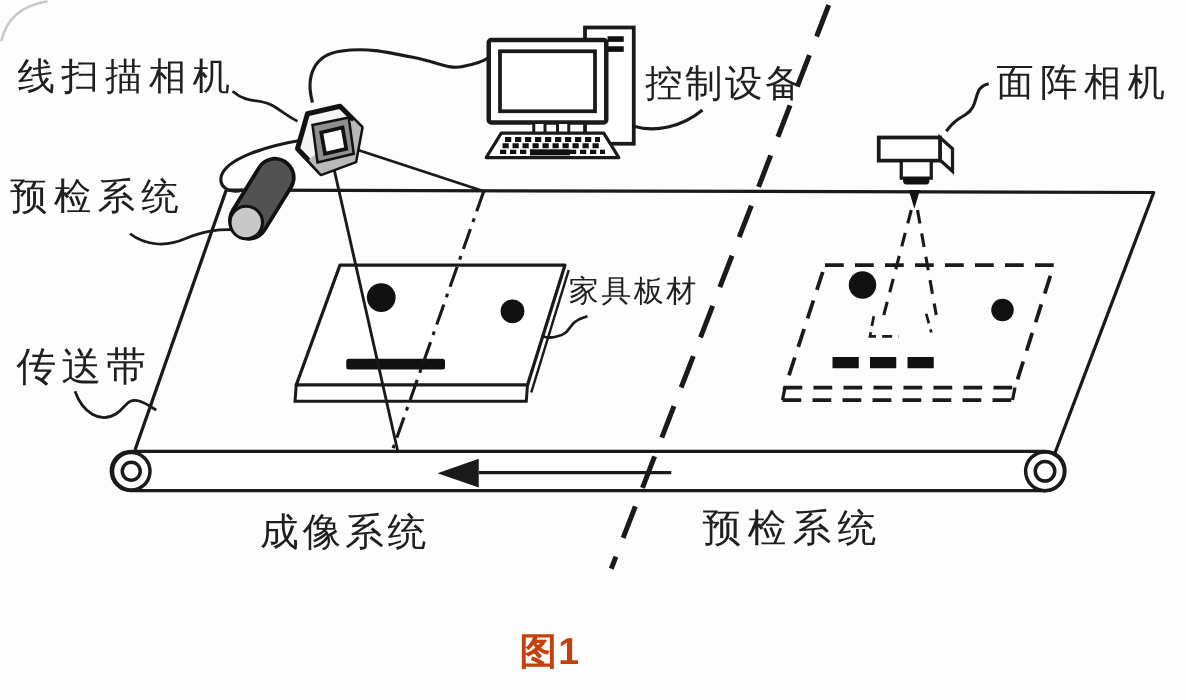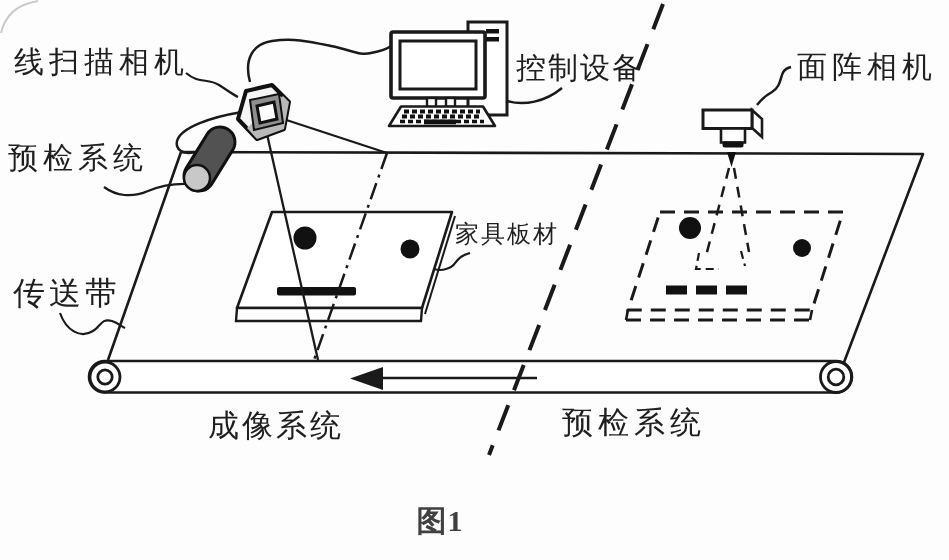--- a/index.html
+++ b/index.html
@@ -21,22 +21,22 @@
   .lbl-encoder{left:8px;top:141px;font-size:30px;letter-spacing:5px;}
   .lbl-control{left:516px;top:51px;font-size:30px;letter-spacing:2px;}
   .lbl-areacam{left:797px;top:50px;font-size:30px;letter-spacing:5px;}
   .lbl-board{left:455px;top:221px;font-size:24px;letter-spacing:2px;}
   .lbl-belt{left:13px;top:276px;font-size:32px;letter-spacing:4px;}
   .lbl-imaging{left:208px;top:409px;font-size:31px;letter-spacing:3px;}
   .lbl-preinspect{left:562px;top:406px;font-size:31px;letter-spacing:5px;}
   .caption{
     position:absolute;left:190px;top:501px;width:500px;
     display:flex;justify-content:center;gap:18px;
-    font-family:Liberation Serif, serif;
-    font-weight:700;font-size:30px;color:#404040;letter-spacing:1px;
+    font-family:Liberation Sans, sans-serif;
+    font-weight:700;font-size:30px;color:#c2410c;letter-spacing:1px;
     white-space:nowrap;
   }
 </style>
 </head>
 <body>
 
 <div id="stage">
 
   <svg width="949" height="560" viewBox="0 0 949 560">
 

